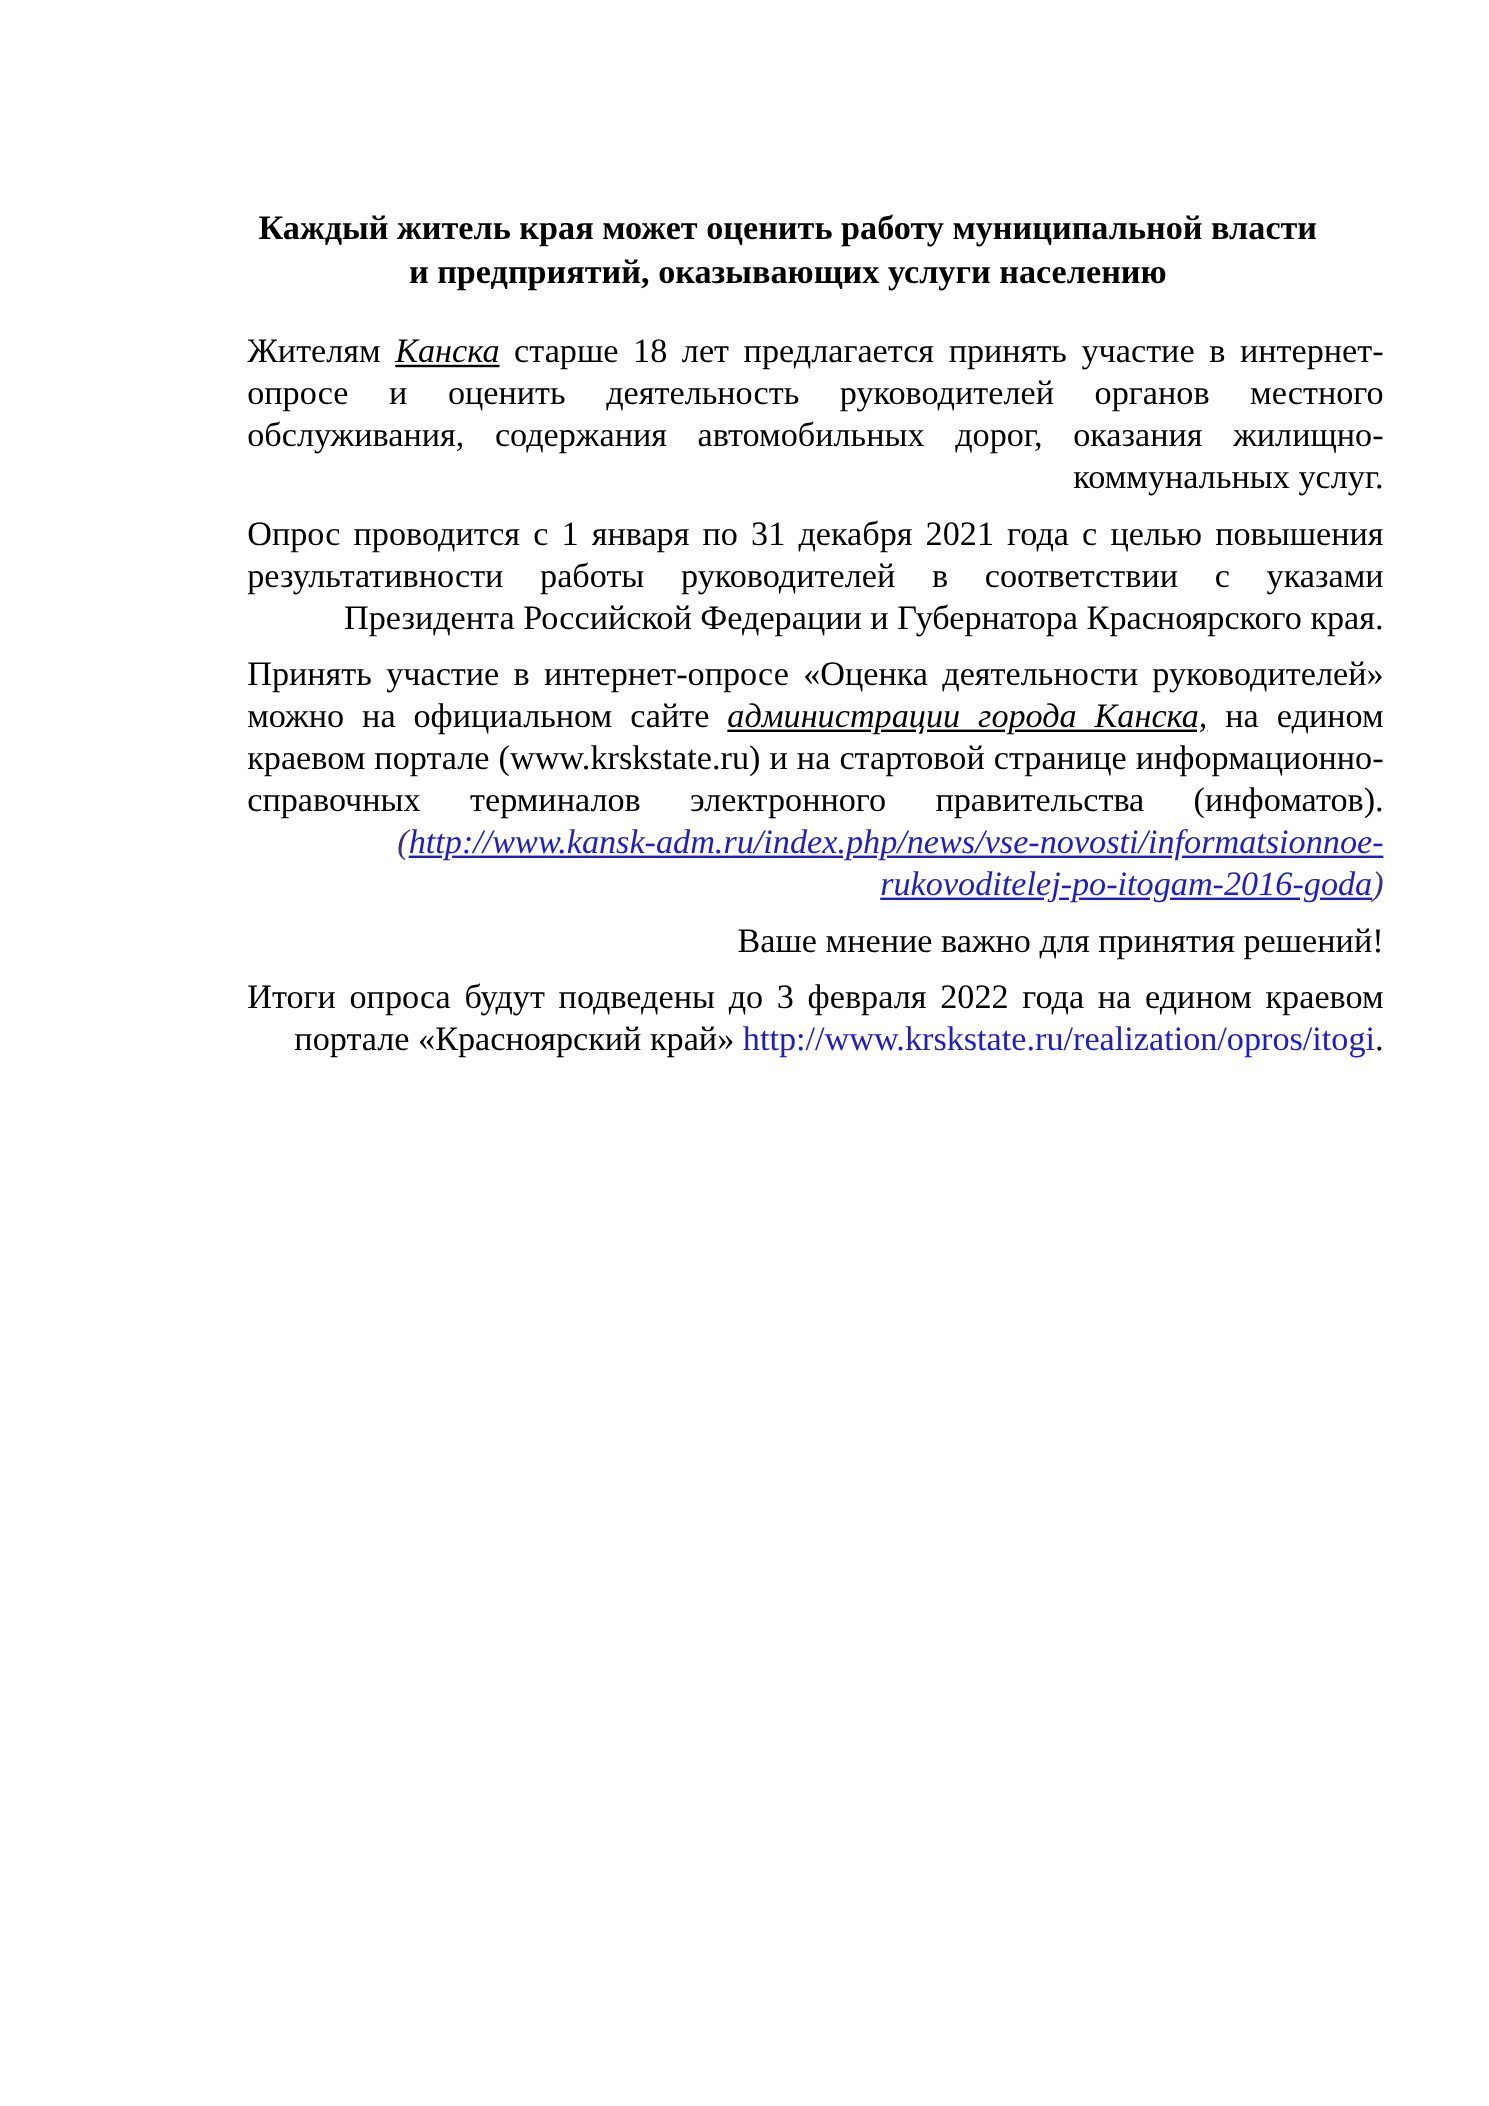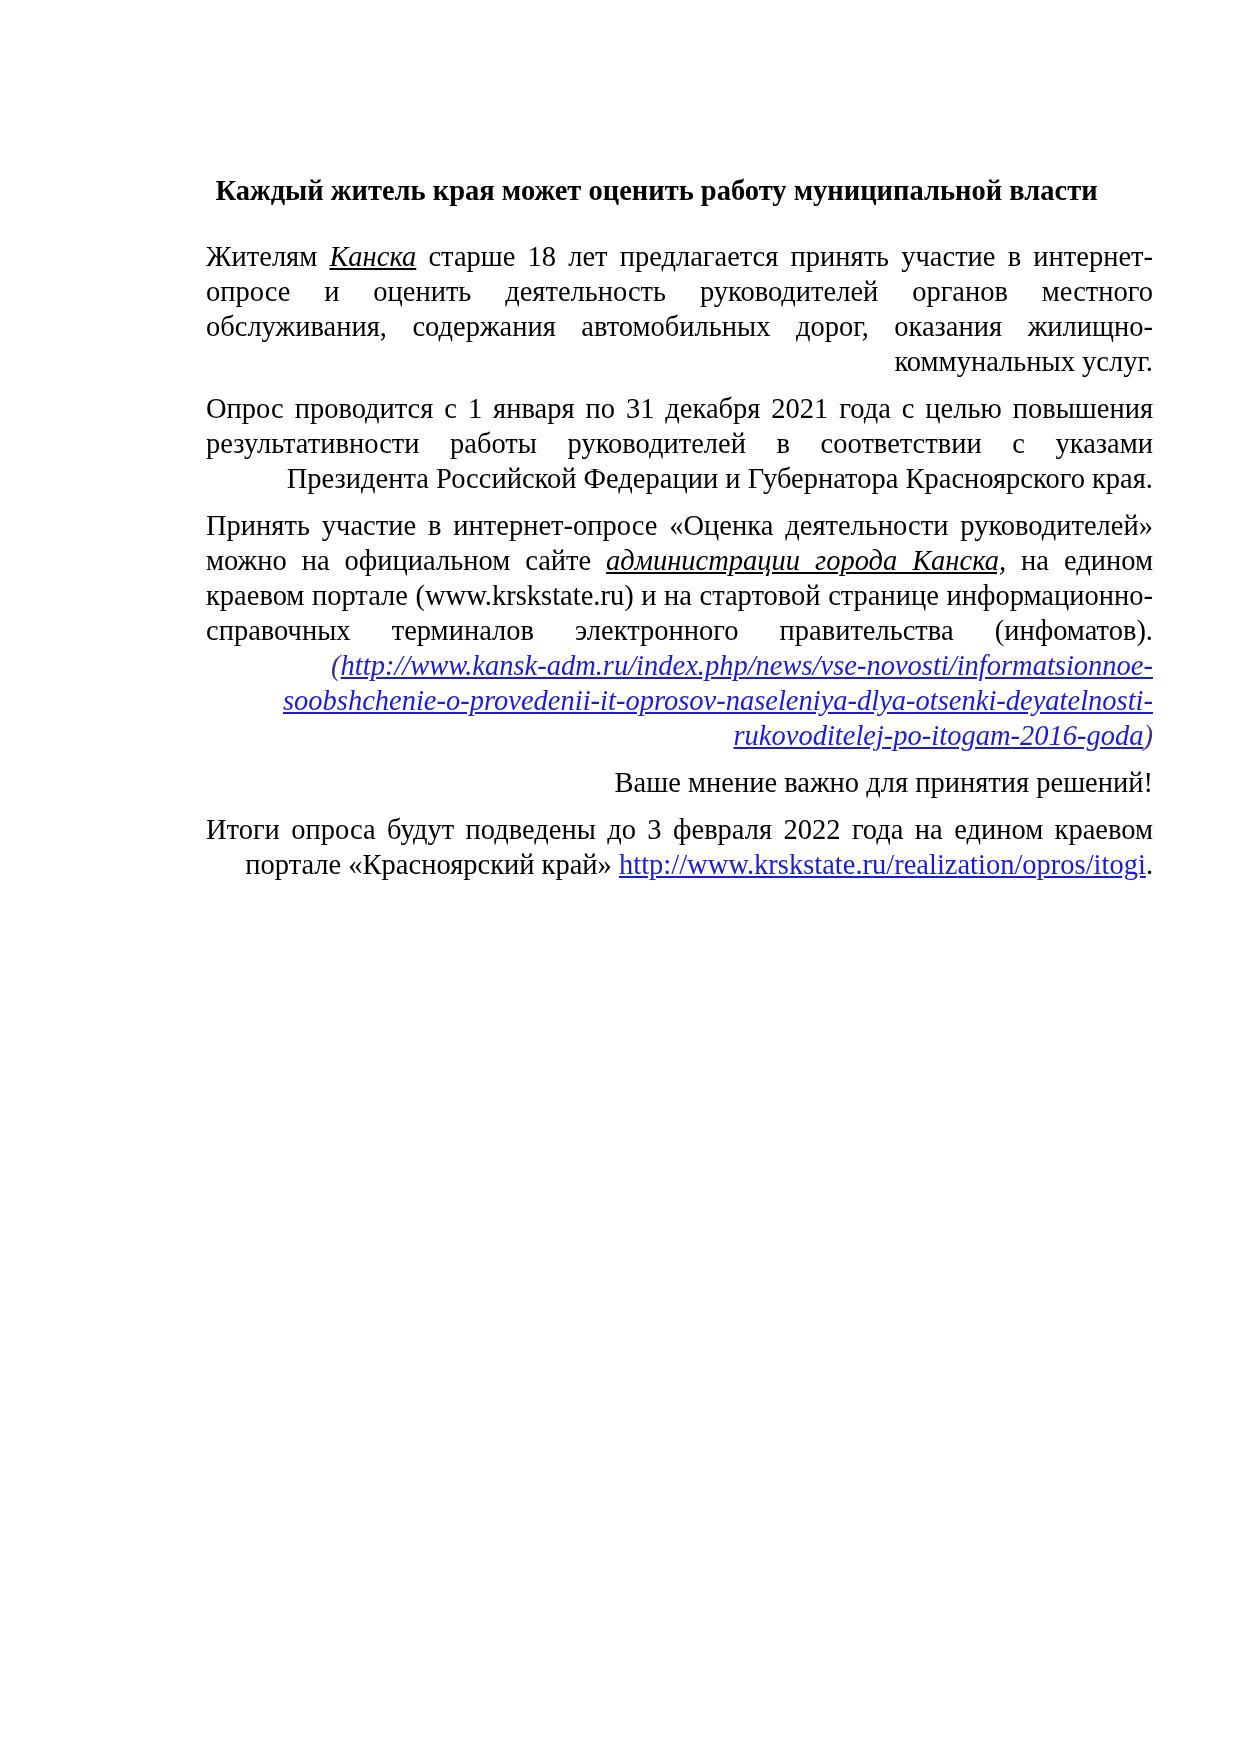--- a/index.html
+++ b/index.html
@@ -35,50 +35,50 @@
     max-height:35px;
     overflow:hidden;
     text-align:right;
   }
   .line.just{
     text-align:justify;
     text-align-last:justify;
     margin-left:46px;
   }
   .s-iu{font-style:italic;text-decoration:underline;}
-  .s-link{color:var(--link-color);text-decoration:underline;}
+  .s-link{color:var(--link-color);}
   .s-ilink{color:var(--link-color);font-style:italic;text-decoration:underline;}
   .s-paren{color:var(--paren-color);font-style:italic;}
 </style>
 </head>
 <body>
 
 <div class="doc">
   <div class="title">
     <div class="title-line">Каждый житель края может оценить работу муниципальной власти</div>
+    <div class="title-line">и предприятий, оказывающих услуги населению</div>
   </div>
   <div>
       <div class="para">
         <div class="line just"><span>Жителям </span><span class="s-iu">Канска</span><span> старше 18 лет предлагается принять участие в интернет-</span></div>
         <div class="line just"><span>опросе и оценить деятельность руководителей органов местного</span></div>
         <div class="line just"><span>обслуживания, содержания автомобильных дорог, оказания жилищно-</span></div>
         <div class="line"><span>коммунальных услуг.</span></div>
       </div>
       <div class="para">
         <div class="line just"><span>Опрос проводится с 1 января по 31 декабря 2021 года с целью повышения</span></div>
         <div class="line just"><span>результативности работы руководителей в соответствии с указами</span></div>
         <div class="line"><span>Президента Российской Федерации и Губернатора Красноярского края.</span></div>
       </div>
       <div class="para">
         <div class="line just"><span>Принять участие в интернет-опросе «Оценка деятельности руководителей»</span></div>
         <div class="line just"><span>можно на официальном сайте </span><span class="s-iu">администрации города Канска,</span><span> на едином</span></div>
         <div class="line just"><span>краевом портале (www.krskstate.ru) и на стартовой странице информационно-</span></div>
         <div class="line just"><span>справочных терминалов электронного правительства (инфоматов).</span></div>
         <div class="line"><span class="s-paren">(</span><span class="s-ilink">http://www.kansk-adm.ru/index.php/news/vse-novosti/informatsionnoe-</span></div>
-        <div class="line"><span class="s-ilink">soobshchenie-o-provedenii-it-oprosov-naseleniya-dlya-otsenki-deyatelnosti-</span></div>
         <div class="line"><span class="s-ilink">rukovoditelej-po-itogam-2016-goda</span><span class="s-paren">)</span></div>
       </div>
       <div class="para">
         <div class="line"><span>Ваше мнение важно для принятия решений!</span></div>
       </div>
       <div class="para">
         <div class="line just"><span>Итоги опроса будут подведены до 3 февраля 2022 года на едином краевом</span></div>
         <div class="line"><span>портале «Красноярский край» </span><span class="s-link">http://www.krskstate.ru/realization/opros/itogi</span><span>.</span></div>
       </div>
     </div>

